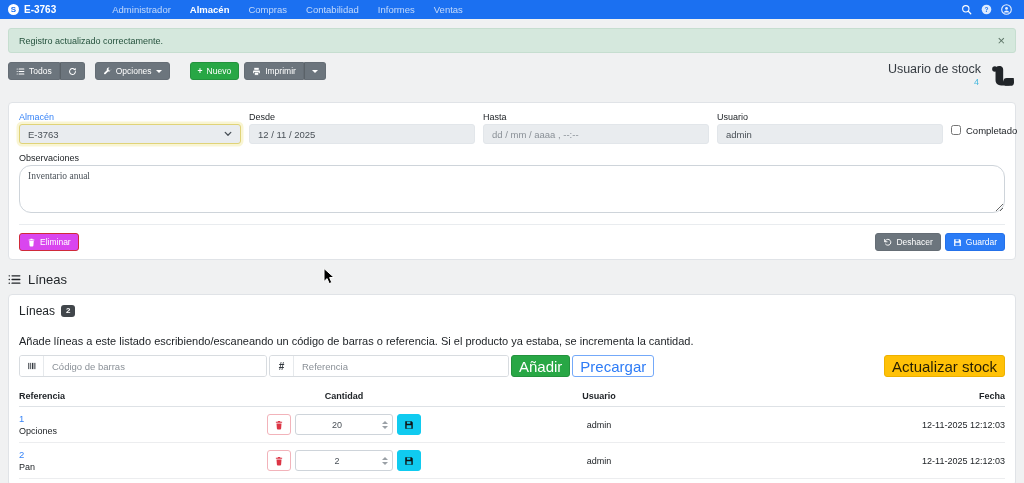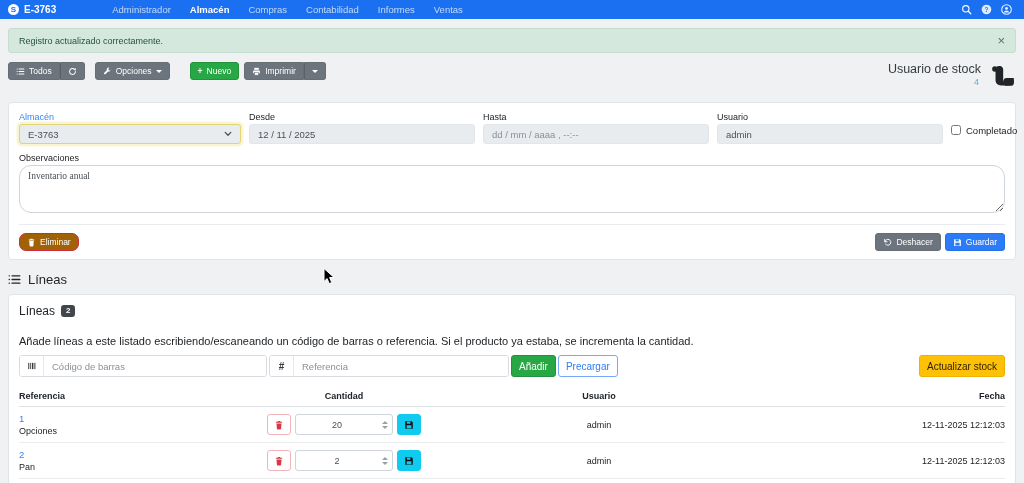--- a/index.html
+++ b/index.html
@@ -18,21 +18,21 @@
 
   
   .alert { margin:9px 8px 0 8px; background:#d5e8dd; border:1px solid #c6ded0; border-radius:3px; height:25px; display:flex; align-items:center; padding:0 10px; color:#24513c; font-size:9px; }
   .alert .close { margin-left:auto; color:#5c7466; font-size:13px; line-height:1; cursor:pointer; }
 
   
   .toolbar { margin:9px 8px 0 8px; display:flex; align-items:flex-start; }
   .btn { display:inline-flex; align-items:center; gap:4px; height:18px; padding:0 7px; font-size:8.5px; border-radius:3px; border:1px solid transparent; cursor:pointer; font-family:inherit; background:none; white-space:nowrap; }
   .btn-gray { background:#6c757d; border-color:#656d75; color:#fff; }
   .btn-green { background:#28a745; border-color:#23923d; color:#fff; }
-  .btn-red { background:#a16207; border-color:#d02a3a; color:#fff;border-radius:7px; }
+  .btn-red { background:#d946ef; border-color:#d02a3a; color:#fff; }
   .btn-blue { background:#2b7cf6; border-color:#2471ea; color:#fff; }
   .btn-yellow { background:#ffc107; border-color:#edb100; color:#271f03; }
   .btn-outline-blue { background:#fff; border-color:#74a9f9; color:#2e7cf6; }
   .btn-group { display:inline-flex; }
   .btn-group .btn { border-radius:0; }
   .btn-group .btn:first-child { border-radius:3px 0 0 3px; }
   .btn-group .btn:last-child { border-radius:0 3px 3px 0; border-left:1px solid #5a6268; }
   .caret { width:0; height:0; border-left:3px solid transparent; border-right:3px solid transparent; border-top:3.5px solid currentColor; display:inline-block; }
   .tb-gap { width:10px; }
   .toolbar-right { margin-left:auto; display:flex; align-items:flex-start; gap:8px; }
@@ -71,21 +71,21 @@
   .lines-title { display:flex; align-items:center; gap:6px; font-size:12px; color:#212529; }
   .badge { background:#41464b; color:#fff; font-size:8px; font-weight:bold; border-radius:3px; padding:2px 5px; line-height:1; }
   .lines-desc { margin-top:17px; font-size:11px; color:#212529; }
   .lines-controls { margin-top:8px; display:flex; align-items:center; gap:2px; }
   .igroup { display:flex; height:22px; border:1px solid #d8dce0; border-radius:3px; overflow:hidden; background:#fff; }
   .igroup .prepend { width:24px; display:flex; align-items:center; justify-content:center; background:#fff; border-right:1px solid #e6e9ec; color:#343a40; font-size:10px; font-weight:bold; }
   .igroup input { border:none; outline:none; font-family:inherit; font-size:9.5px; color:#495057; padding:0 8px; flex:1; }
   .igroup input::placeholder { color:#8a9097; }
   .g-barcode { width:248px; }
   .g-ref { width:240px; }
-  .lines-controls .btn { height:22px; font-size:10px; }
+  .lines-controls .btn { height:22px; font-size:15px; }
   .lc-spacer { flex:1; }
 
   
   table { width:100%; border-collapse:collapse; margin-top:10px; }
   th { font-size:9px; color:#212529; padding:4px 0 5px 0; border-bottom:1px solid #dee2e6; }
   th.l { text-align:left; } th.c { text-align:center; } th.r { text-align:right; }
   td { padding:6px 0; border-bottom:1px solid #ecedef; vertical-align:middle; }
   .ref-link { color:#3884f7; font-size:9.5px; text-decoration:none; cursor:pointer; display:block; }
   .ref-name { font-size:9px; color:#212529; margin-top:2px; }
   td.c { text-align:center; } td.r { text-align:right; font-size:9px; }

